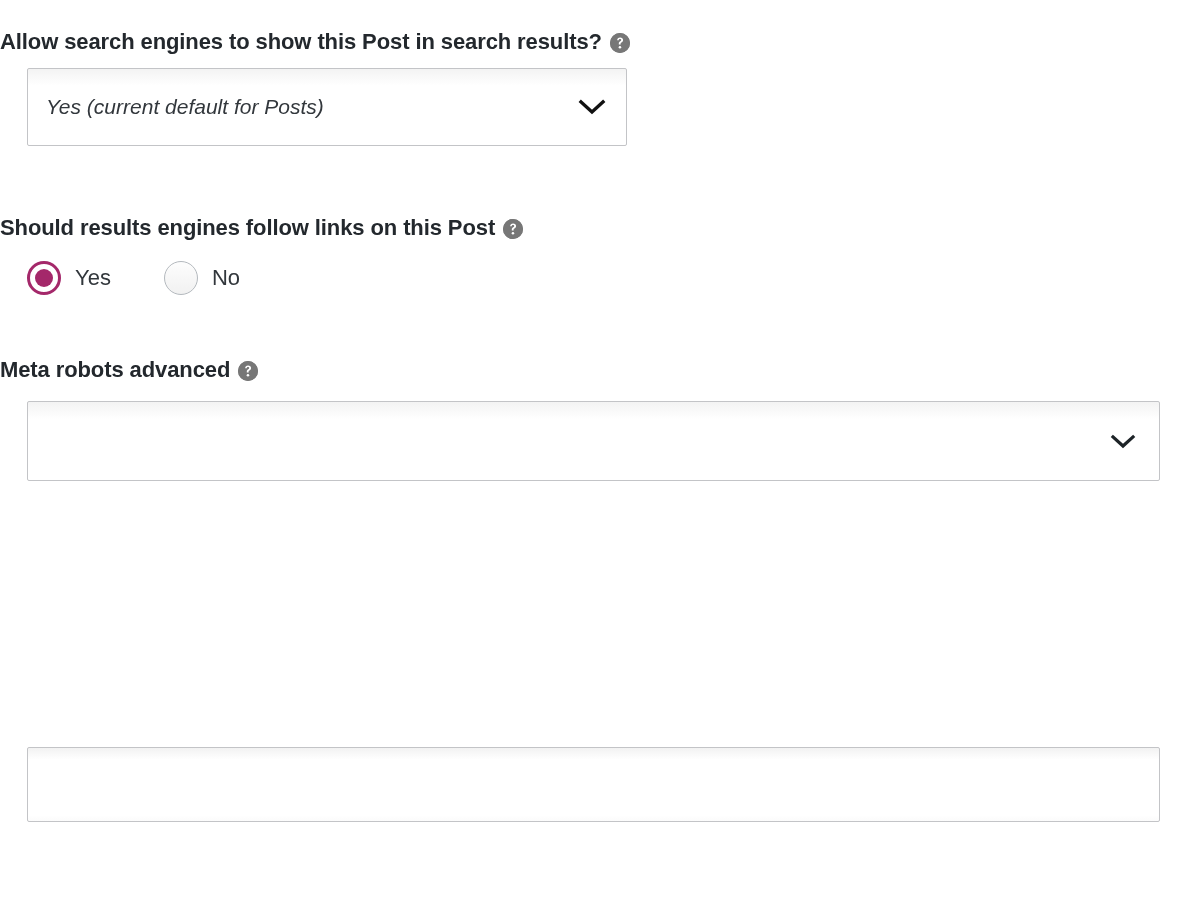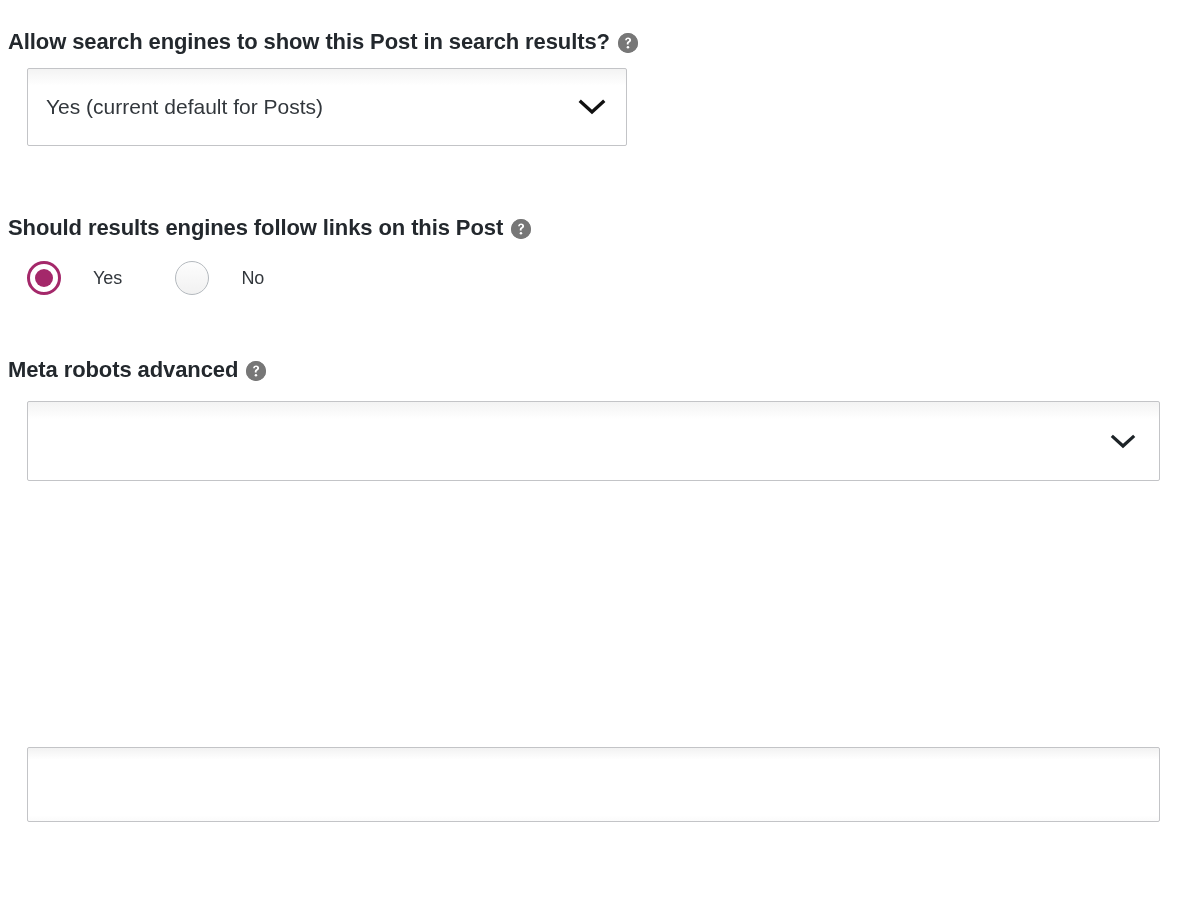--- a/index.html
+++ b/index.html
@@ -30,21 +30,20 @@
   }
 
   .field-label {
     display: block;
     font-size: 22px;
     font-weight: bold;
     color: #23282d;
     line-height: 28px;
     letter-spacing: -0.1px;
     white-space: nowrap;
-    padding-left: 8px;
   }
 
   .label-row {
     display: flex;
     align-items: center;
     gap: 8px;
   }
 
   
   .help-icon {
@@ -142,24 +141,24 @@
   }
   .radio-dot.checked::after {
     content: "";
     display: block;
     width: 18px;
     height: 18px;
     border-radius: 50%;
     background: #a4286a;
   }
   .radio-label {
-    font-size: 18px;
+    font-size: 22px;
     color: #32373c;
     line-height: 26px;
-    margin-left: 32px;
+    margin-left: 14px;
     white-space: nowrap;
   }
   .radio-spacer { width: 53px; }
 
   
   .text-input {
     box-sizing: border-box;
     width: 1133px;
     height: 75px;
     background: linear-gradient(to bottom, #f2f2f2 0%, #ffffff 16%, #ffffff 92%, #fbfbfb 100%);
@@ -182,21 +181,21 @@
     <div class="label-row">
       <span class="field-label">Allow search engines to show this Post in search results?</span>
       <span class="help-icon" title="Help">
         <svg width="20" height="20" viewBox="0 0 20 20" aria-hidden="true">
           <circle cx="10" cy="10" r="10" fill="#777777"></circle>
           <path d="M7.1 7.3c0-1.7 1.3-2.8 3-2.8 1.8 0 3 1 3 2.6 0 1.2-.6 1.9-1.6 2.5-.7.4-.9.7-.9 1.3v.5H8.8v-.8c0-1.1.4-1.7 1.4-2.3.7-.4 1-.8 1-1.3 0-.6-.5-1-1.2-1-.8 0-1.2.5-1.2 1.3H7.1z" fill="#ffffff"></path>
           <circle cx="9.95" cy="14.2" r="1.25" fill="#ffffff"></circle>
         </svg>
       </span>
     </div>
-    <div style="position:relative; height:86px; margin-top:12px;">
+    <div style="position:relative; height:86px; margin-top:12px;font-style:italic;">
       <div class="select-box" id="select-indexable">
         <span class="select-value">Yes (current default for Posts)</span>
         <span class="chevron">
           <svg width="28" height="18" viewBox="0 0 28 18" aria-hidden="true">
             <path d="M3 4 L14 14 L25 4" fill="none" stroke="#111111" stroke-width="3.4" stroke-linecap="square" stroke-linejoin="miter"></path>
           </svg>
         </span>
       </div>
     </div>
   </div>

